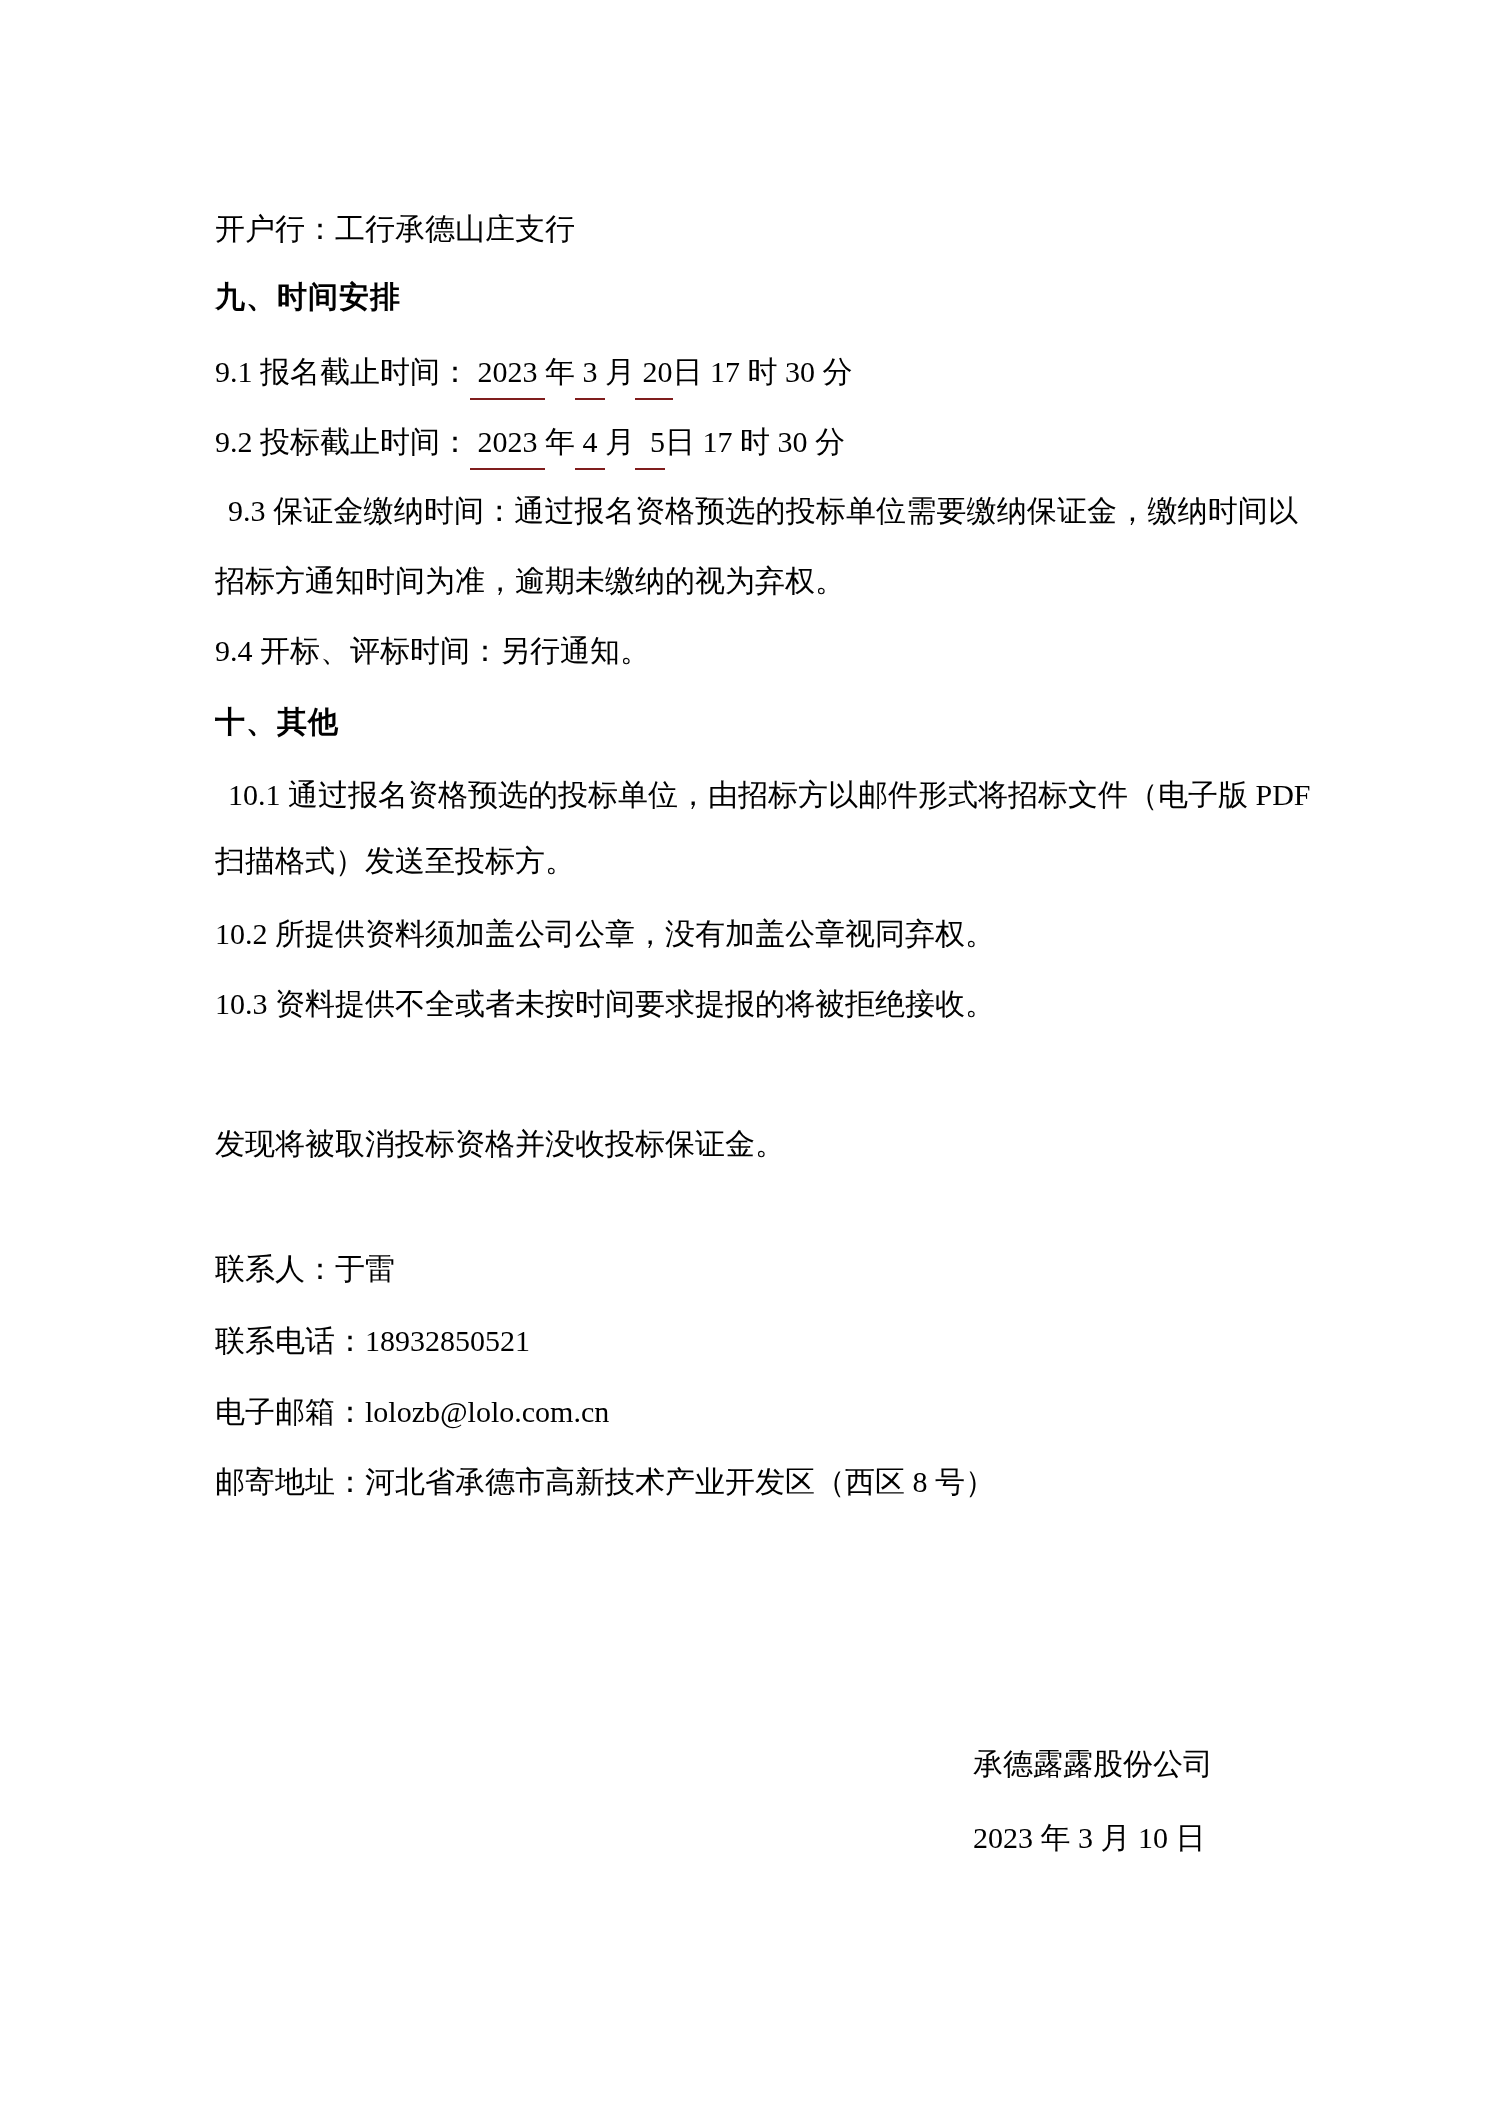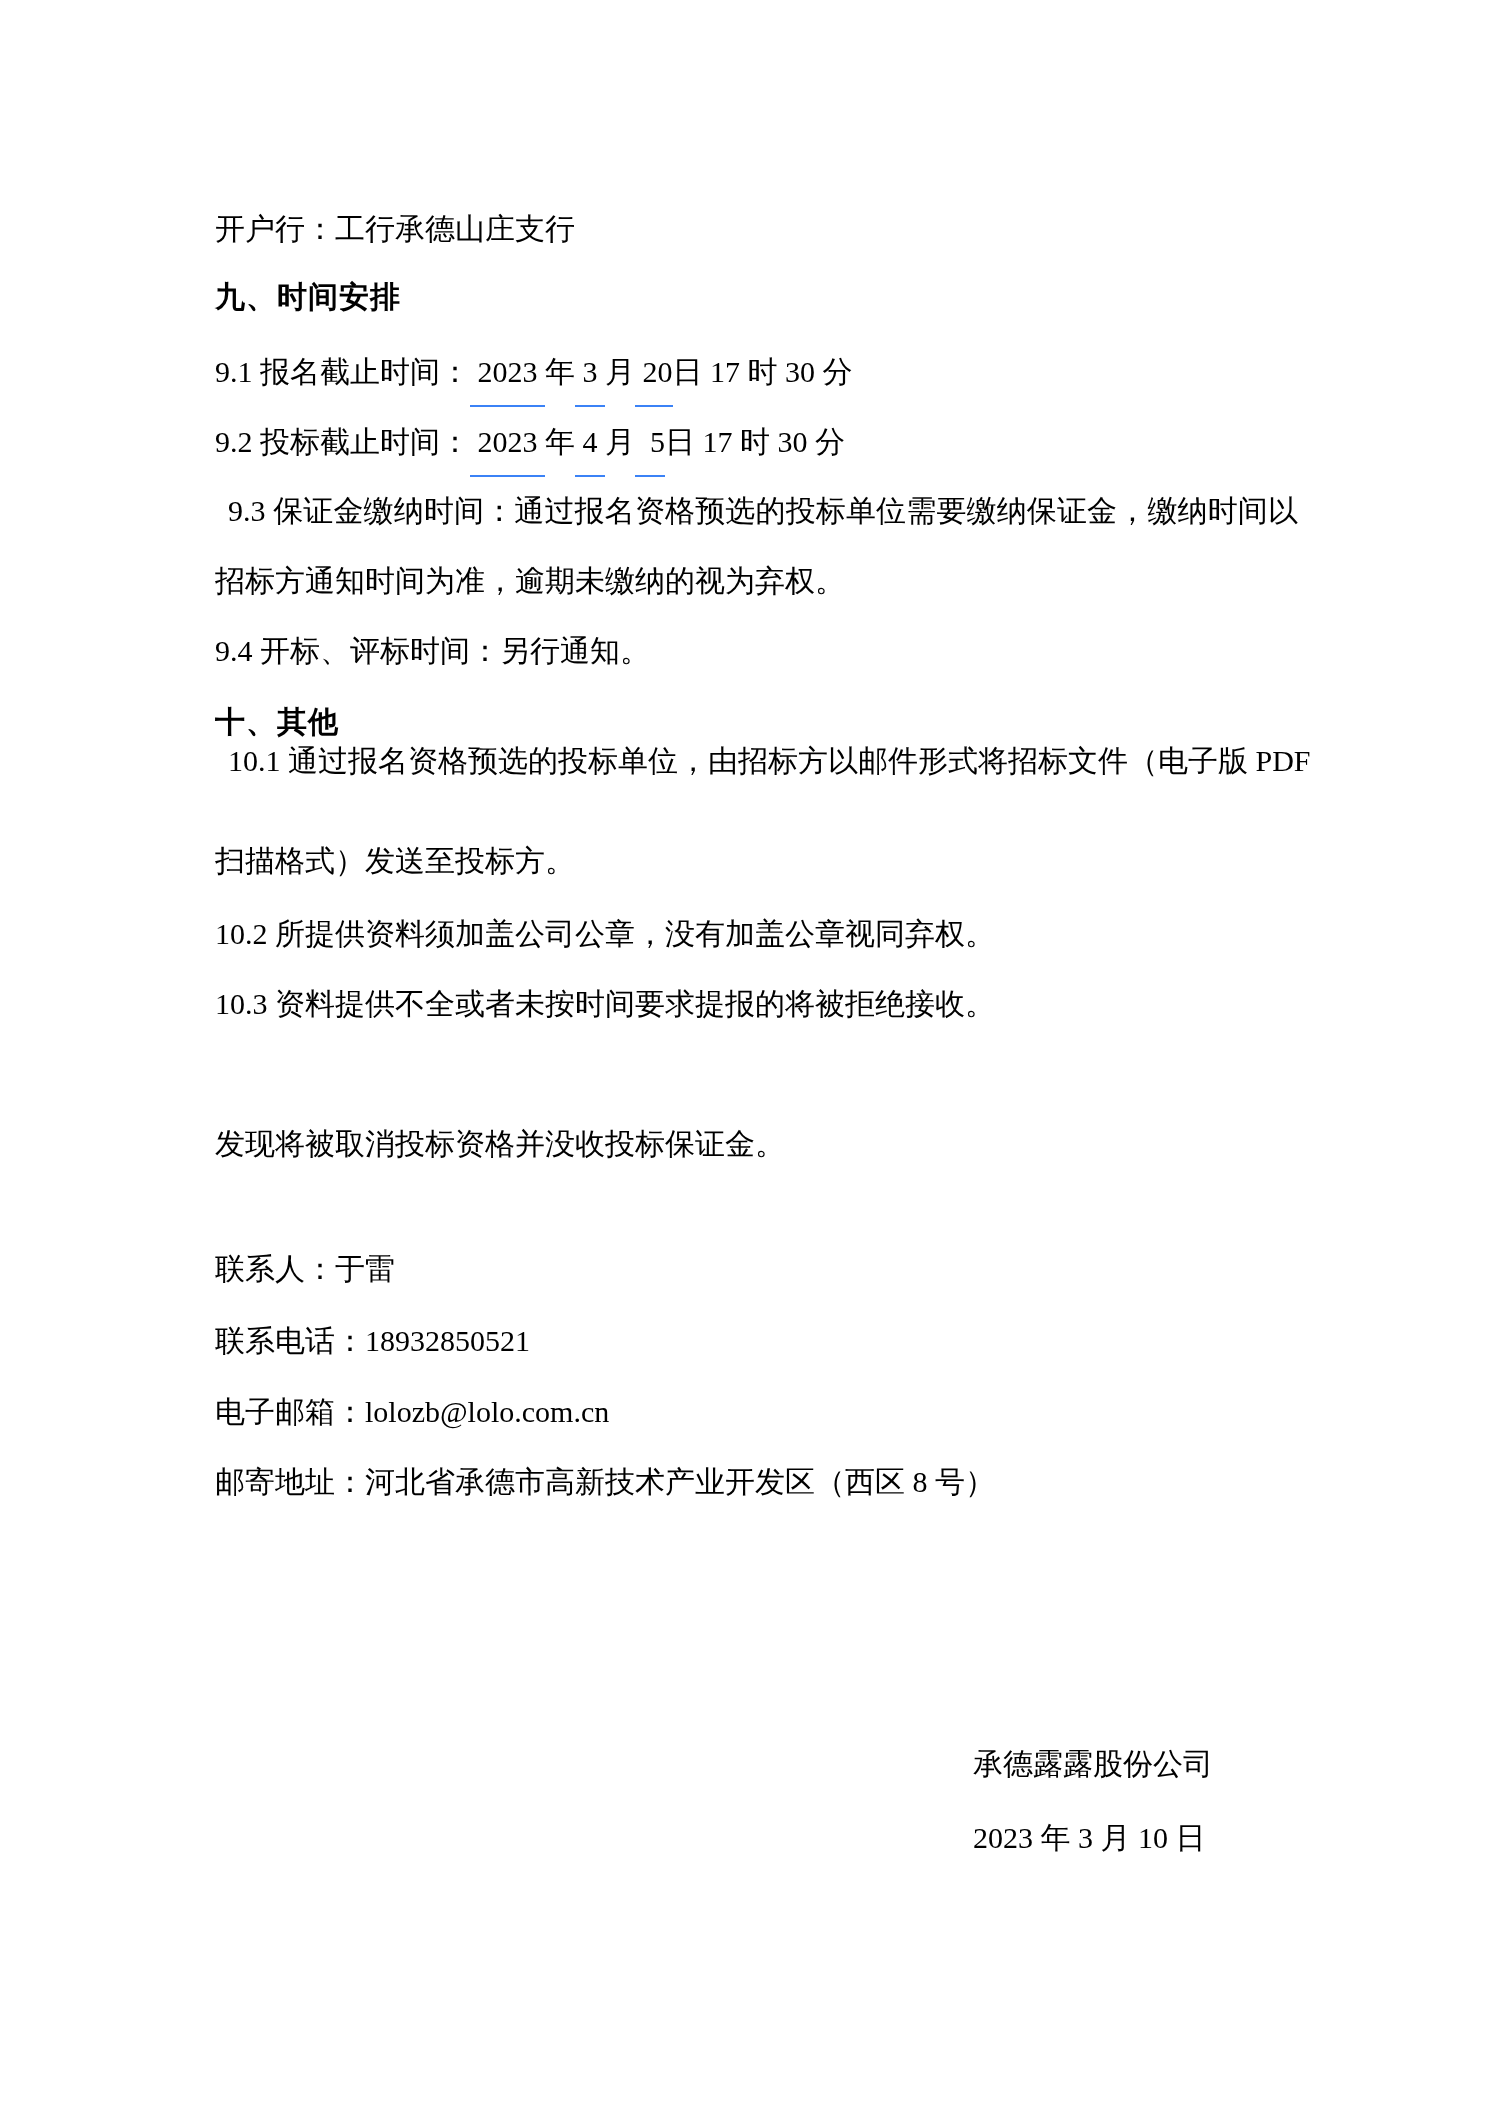--- a/index.html
+++ b/index.html
@@ -29,22 +29,22 @@
     font-weight: bold;
     letter-spacing: 1px;
   }
   .full {
     width: 1070px;
     text-align: justify;
     text-align-last: justify;
     margin-left: 13px;
   }
   .u {
-    border-bottom: 2px solid #3b82f6;
-    padding-bottom: 17px;
+    border-bottom: 2px solid #7f1d1d;
+    padding-bottom: 10px;
   }
   .sig {
     left: 973px;
     margin-top: 16px;
   }
 </style>
 </head>
 <body>
 
 <div class="page">
@@ -58,21 +58,21 @@
   <div class="line" style="top:424px"><span>9.2 投标截止时间：</span><span class="u">&nbsp;2023&nbsp;</span><span>年</span><span class="u">&nbsp;4&nbsp;</span><span>月</span><span class="u">&nbsp;&nbsp;5</span><span>日</span><span> 17 时 30 分</span></div>
 
   <div class="line full" style="top:493px">9.3 保证金缴纳时间：通过报名资格预选的投标单位需要缴纳保证金，缴纳时间以</div>
 
   <div class="line" style="top:563px">招标方通知时间为准，逾期未缴纳的视为弃权。</div>
 
   <div class="line" style="top:633px">9.4 开标、评标时间：另行通知。</div>
 
   <div class="line heading" style="top:704px">十、其他</div>
 
-  <div class="line full" style="top:743px">10.1 通过报名资格预选的投标单位，由招标方以邮件形式将招标文件（电子版 PDF</div>
+  <div class="line full" style="top:777px">10.1 通过报名资格预选的投标单位，由招标方以邮件形式将招标文件（电子版 PDF</div>
 
   <div class="line" style="top:843px">扫描格式）发送至投标方。</div>
 
   <div class="line" style="top:916px">10.2 所提供资料须加盖公司公章，没有加盖公章视同弃权。</div>
 
   <div class="line" style="top:986px">10.3 资料提供不全或者未按时间要求提报的将被拒绝接收。</div>
 
 
   <div class="line" style="top:1126px">发现将被取消投标资格并没收投标保证金。</div>
 

